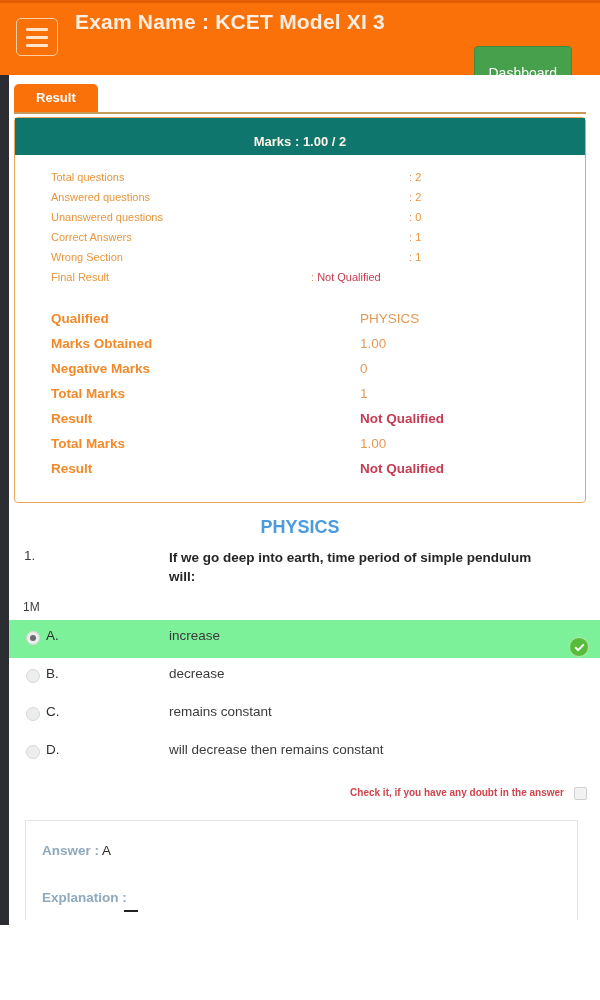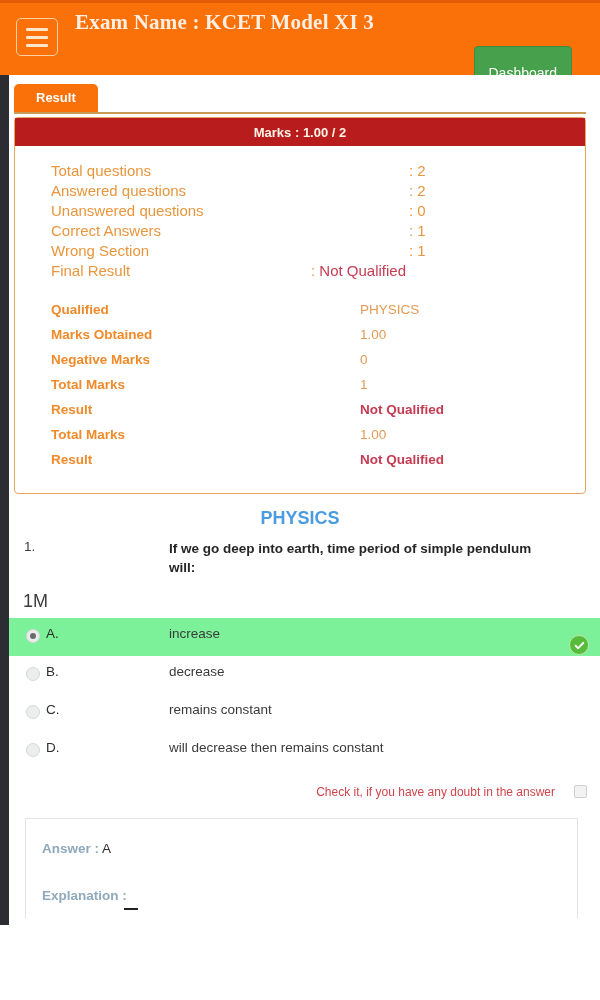--- a/index.html
+++ b/index.html
@@ -58,21 +58,21 @@
     display: block;
     width: 22px;
     height: 3px;
     background: #fde5cc;
     border-radius: 1px;
   }
   .exam-title {
     position: absolute;
     left: 75px;
     top: 7px;
-    font-family: Liberation Serif, serif;
+    font-family: Liberation Sans, sans-serif;
     font-weight: bold;
     font-size: 21px;
     color: #fdeee1;
     letter-spacing: .2px;
     white-space: nowrap;
   }
   .dashboard-btn {
     position: absolute;
     right: 28px;
     top: 43px;
@@ -116,35 +116,35 @@
 
   
   .result-card {
     position: relative;
     margin: 0 14px;
     border: 1px solid #e8a65a;
     border-radius: 4px;
     background: #ffffff;
   }
   .marks-header {
-    background: #b91c1c;
+    background: #0f766e;
     color: #fff4e8;
     font-size: 13px;
     font-weight: bold;
     text-align: center;
-    padding: 8px 0 7px;
+    padding: 17px 0 7px;
     line-height: 1;
   }
   .summary {
     padding: 16px 0 6px 0;
   }
   .srow {
     position: relative;
     height: 20px;
-    font-size: 15px;
+    font-size: 11px;
     color: #e8963d;
   }
   .srow .lbl {
     position: absolute;
     left: 36px;
     top: 0;
   }
   .srow .val {
     position: absolute;
     left: 394px;
@@ -222,21 +222,21 @@
     left: 160px;
     right: 68px;
     top: 0;
     font-size: 13.5px;
     font-weight: bold;
     color: #262626;
     line-height: 19px;
   }
   .q-marks {
     padding: 8px 0 4px 14px;
-    font-size: 18px;
+    font-size: 12px;
     color: #3d3d3d;
   }
 
   
   .options { margin-top: 2px; }
   .option {
     position: relative;
     height: 38px;
     cursor: pointer;
   }
@@ -294,24 +294,25 @@
   .correct-badge svg { display: block; }
 
   
   .doubt-row {
     position: relative;
     height: 30px;
     margin-top: 10px;
   }
   .doubt-label {
     position: absolute;
-    right: 45px;
+    right: 36px;
     top: 5px;
-    font-size: 12px;
+    font-size: 10px;
     color: #d0454b;
+    font-weight: bold;
   }
   .doubt-check {
     position: absolute;
     right: 13px;
     top: 5px;
     width: 13px;
     height: 13px;
     background: #f2f2f2;
     border: 1px solid #cfcfcf;
     border-radius: 2px;

